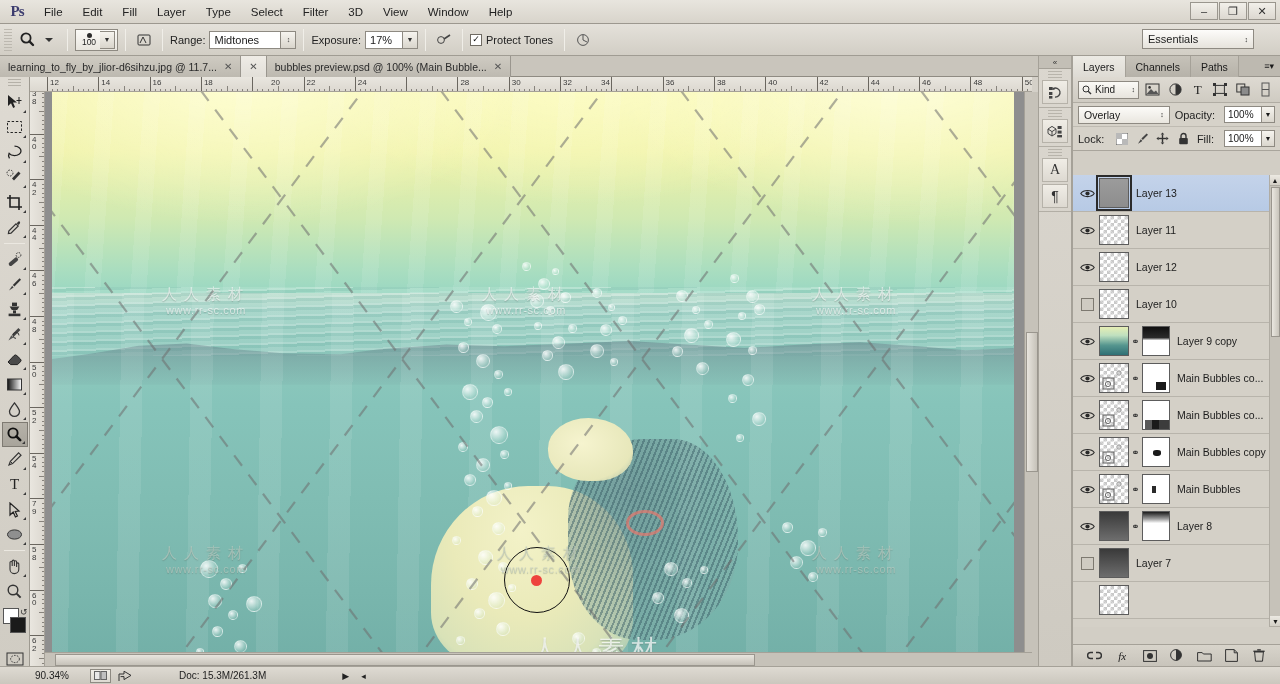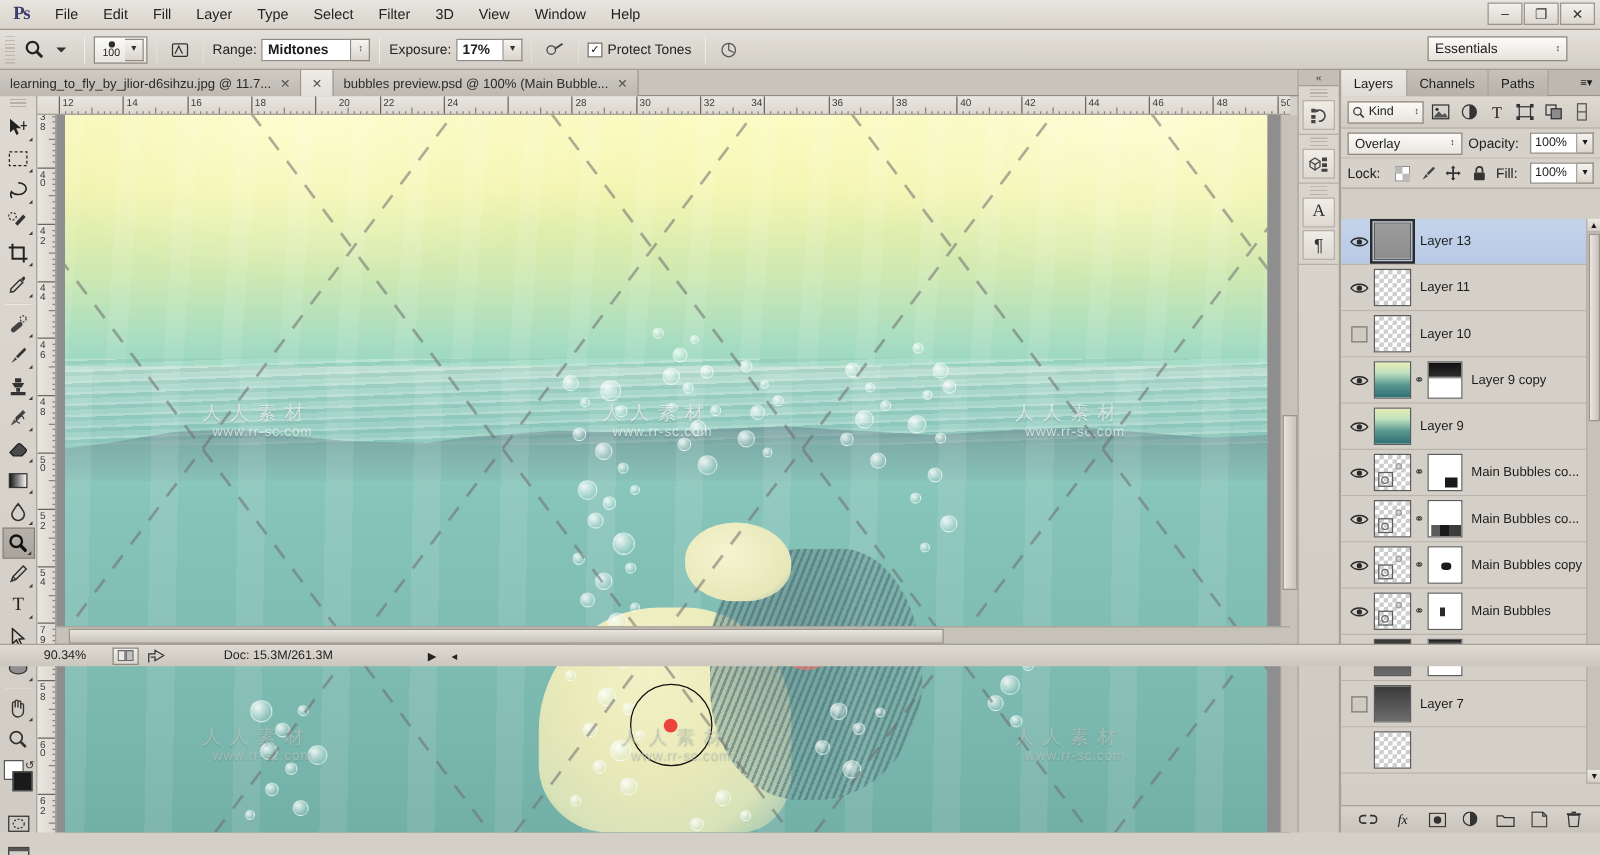--- a/index.html
+++ b/index.html
@@ -3,21 +3,21 @@
 <meta charset="utf-8">
 <style>
   * { box-sizing: border-box; margin:0; padding:0; }
   body {
     width:1280px; height:684px; overflow:hidden;
     font-family:"Liberation Sans", sans-serif;
     font-size:11px; color:#1a1a1a;
     background:#d4d0c8;
     -webkit-font-smoothing:antialiased;
   }
-  .app { position:relative; width:1280px; height:533px; }
+  .app { position:relative; width:1280px; height:684px; }
 
   
   .menubar {
     position:absolute; top:0; left:0; width:1280px; height:24px;
     background:linear-gradient(#e8e5de,#d8d4cb);
     border-bottom:1px solid #9c988f;
     display:flex; align-items:center;
   }
   .ps-logo {
     width:34px; height:24px; display:flex; align-items:center; justify-content:center;
@@ -48,21 +48,21 @@
   .obsep { width:1px; height:22px; background:#adaaa1; margin:0 7px;
            border-right:1px solid #f0eee8; }
   .lbl { font-size:11px; color:#222; margin-right:4px; white-space:nowrap; }
   .field {
     background:#fff; border:1px solid #8e8a82; height:18px;
     display:flex; align-items:center; padding:0 4px; font-size:11px;
   }
   .spin-btn { width:15px; height:18px; border:1px solid #8e8a82; border-left:none;
       background:linear-gradient(#f6f4ef,#d9d5cc); display:flex; align-items:center;
       justify-content:center; font-size:7px; color:#333; }
-  .combo { display:flex; align-items:center;font-weight:bold; }
+  .combo { display:flex; align-items:center; }
   .brushpreset {
     display:flex; align-items:center; border:1px solid #8e8a82;
     background:linear-gradient(#fbfaf7,#e8e5de); height:22px; padding:0 2px;
   }
   .brushdot { width:22px; text-align:center; line-height:1; }
   .brushdot .d { width:5px;height:5px;border-radius:50%;background:#2b2b2b;margin:1px auto 0; }
   .brushdot .n { font-size:8.5px; color:#222; }
   .icon-btn {
     width:22px; height:22px; display:flex; align-items:center; justify-content:center;
     border:1px solid transparent;
@@ -197,22 +197,22 @@
   .cursor-dot {
     position:absolute; left:479px; top:483px; width:11px; height:11px;
     border-radius:50%; background:#ee2b2b; opacity:.88;
   }
   .hoop {
     position:absolute; left:574px; top:418px; width:38px; height:26px;
     border:3px solid rgba(228,120,110,.72); border-radius:50%;
   }
 
   
-  .wm { position:absolute; text-align:right; pointer-events:none;
-        color:rgba(255,255,255,.62); text-shadow:0 1px 1px rgba(90,110,100,.35);margin-top:36px; }
+  .wm { position:absolute; text-align:center; pointer-events:none;
+        color:rgba(255,255,255,.62); text-shadow:0 1px 1px rgba(90,110,100,.35); }
   .wm .cn { font-size:15px; letter-spacing:7px; font-family:"DejaVu Sans", sans-serif; }
   .wm .en { font-size:11px; letter-spacing:.6px; }
   .wm-dark { color:rgba(200,210,200,.55); }
   .diag { position:absolute; inset:0; pointer-events:none; }
 
   
   .icondock {
     position:absolute; top:56px; right:208px; width:34px; height:610px;
     background:linear-gradient(#dbd7cf,#cecac1); border-left:1px solid #a5a198;
     border-right:1px solid #a5a198;
@@ -1258,20 +1258,30 @@
             <svg width="15" height="11" viewBox="0 0 15 11">
               <path d="M0.8 5.5 C3.5 1.4 11.5 1.4 14.2 5.5 C11.5 9.6 3.5 9.6 0.8 5.5 Z" fill="none" stroke="#2a2a2a" stroke-width="1.1"></path>
               <circle cx="7.5" cy="5.5" r="2.1" fill="#2a2a2a"></circle>
             </svg>
           </div>
           <div class="thumb"></div>
           <div class="lname">Layer 11</div>
         </div>
         <div class="layerrow">
           <div class="eyecell">
+            <svg width="15" height="11" viewBox="0 0 15 11">
+              <path d="M0.8 5.5 C3.5 1.4 11.5 1.4 14.2 5.5 C11.5 9.6 3.5 9.6 0.8 5.5 Z" fill="none" stroke="#2a2a2a" stroke-width="1.1"></path>
+              <circle cx="7.5" cy="5.5" r="2.1" fill="#2a2a2a"></circle>
+            </svg>
+          </div>
+          <div class="thumb"></div>
+          <div class="lname">Layer 12</div>
+        </div>
+        <div class="layerrow">
+          <div class="eyecell">
             <div class="eyebox"></div>
           </div>
           <div class="thumb"></div>
           <div class="lname">Layer 10</div>
         </div>
         <div class="layerrow">
           <div class="eyecell">
             <svg width="15" height="11" viewBox="0 0 15 11">
               <path d="M0.8 5.5 C3.5 1.4 11.5 1.4 14.2 5.5 C11.5 9.6 3.5 9.6 0.8 5.5 Z" fill="none" stroke="#2a2a2a" stroke-width="1.1"></path>
               <circle cx="7.5" cy="5.5" r="2.1" fill="#2a2a2a"></circle>
@@ -1287,32 +1297,20 @@
           <div class="lname">Layer 9 copy</div>
         </div>
         <div class="layerrow">
           <div class="eyecell">
             <svg width="15" height="11" viewBox="0 0 15 11">
               <path d="M0.8 5.5 C3.5 1.4 11.5 1.4 14.2 5.5 C11.5 9.6 3.5 9.6 0.8 5.5 Z" fill="none" stroke="#2a2a2a" stroke-width="1.1"></path>
               <circle cx="7.5" cy="5.5" r="2.1" fill="#2a2a2a"></circle>
             </svg>
           </div>
           <div class="thumb">
-            <div class="fill" style="background: linear-gradient(rgb(230, 238, 180) 0%, rgb(191, 224, 191) 30%, rgb(86, 150, 143) 65%, rgb(46, 111, 116) 100%);"></div>
-          </div>
-          <div class="lname">Layer 9</div>
-        </div>
-        <div class="layerrow">
-          <div class="eyecell">
-            <svg width="15" height="11" viewBox="0 0 15 11">
-              <path d="M0.8 5.5 C3.5 1.4 11.5 1.4 14.2 5.5 C11.5 9.6 3.5 9.6 0.8 5.5 Z" fill="none" stroke="#2a2a2a" stroke-width="1.1"></path>
-              <circle cx="7.5" cy="5.5" r="2.1" fill="#2a2a2a"></circle>
-            </svg>
-          </div>
-          <div class="thumb">
             <div class="fill" style="background: none;"></div>
             <div class="fill"><svg width="30" height="30" viewBox="0 0 30 30">
                 <rect x="3" y="14" width="11" height="11" fill="none" stroke="#5c5c5c" stroke-width="1"></rect>
                 <circle cx="8" cy="20" r="2.6" fill="none" stroke="#6a6a6a"></circle>
                 <circle cx="19" cy="9" r="2.2" fill="none" stroke="#9a9a9a"></circle>
               </svg></div>
           </div>
           <div class="linkicon">⚭</div>
           <div class="mask">
             <div style="position: absolute; inset: 0px; background: rgb(255, 255, 255);"></div>

